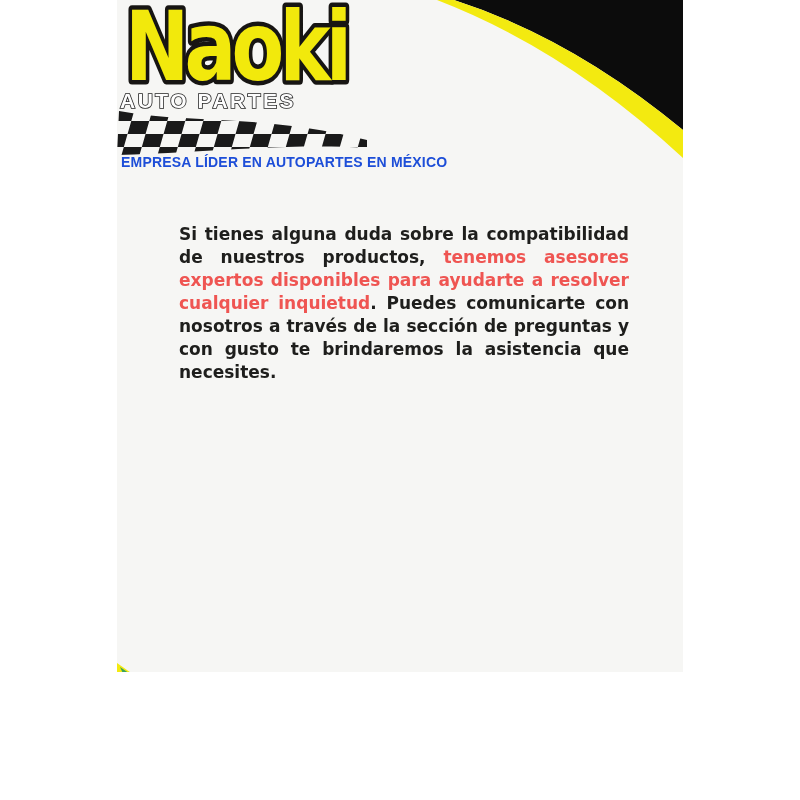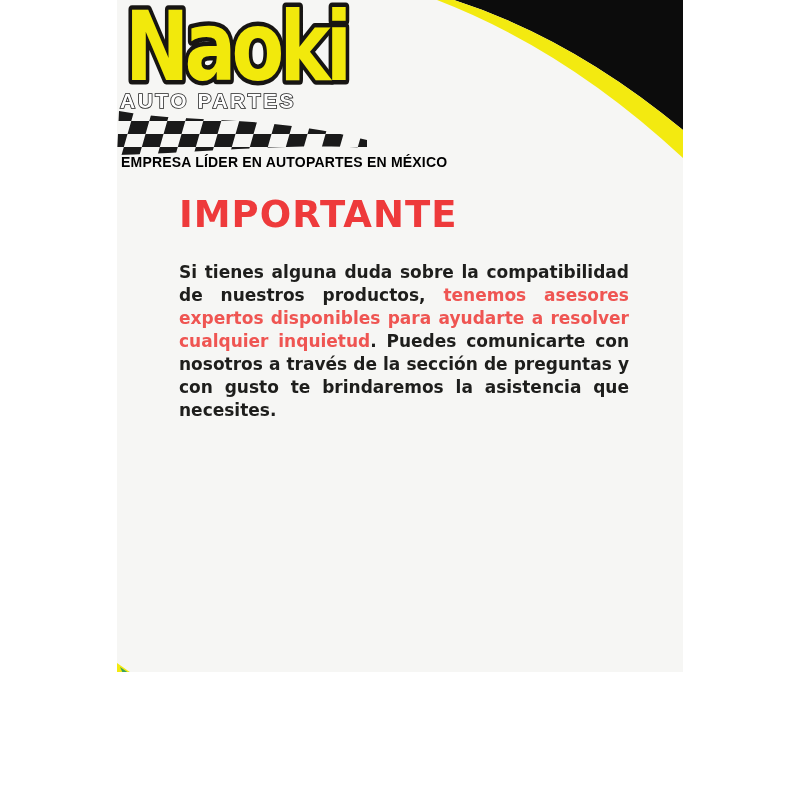--- a/index.html
+++ b/index.html
@@ -30,21 +30,21 @@
   }
   .flag{
     position:absolute;left:0;top:108px;
   }
   .tagline{
     position:absolute;left:4px;top:154px;
     font-family:"Liberation Sans", sans-serif;
     font-weight:bold;
     font-size:14px;
     letter-spacing:0.2px;
-    color:#000000;
+    color:#1d4ed8;
     white-space:nowrap;
   }
   .content{
     position:absolute;
     left:62px;top:196px;
     width:450px;
   }
   .content h1{
     margin:0;
     font-size:37px;
@@ -117,21 +117,20 @@
           <rect x="0" y="0" width="18" height="13" fill="#1a1a1a"></rect>
           <rect x="18" y="13" width="18" height="13" fill="#1a1a1a"></rect>
         </pattern>
       </defs>
       <path d="M2,3 C70,16 150,6 250,32 L250,40 C170,35 80,45 0,47 Z" fill="url(#chk)"></path>
     </svg>
 
     <div class="tagline">EMPRESA LÍDER  EN AUTOPARTES EN MÉXICO</div>
 
     <div class="content">
-      <h1>IMPORTANTE</h1>
 
 
       <p class="p2"><span>Si tienes alguna duda sobre la compatibilidad de nuestros productos, </span><span class="hl">tenemos asesores expertos disponibles para ayudarte a resolver cualquier inquietud</span><span>. Puedes comunicarte con nosotros a través de la sección de preguntas y con gusto te brindaremos la asistencia que necesites.</span></p>
 
     </div>
 
   </div>
 </div>
 
 </body></html>

